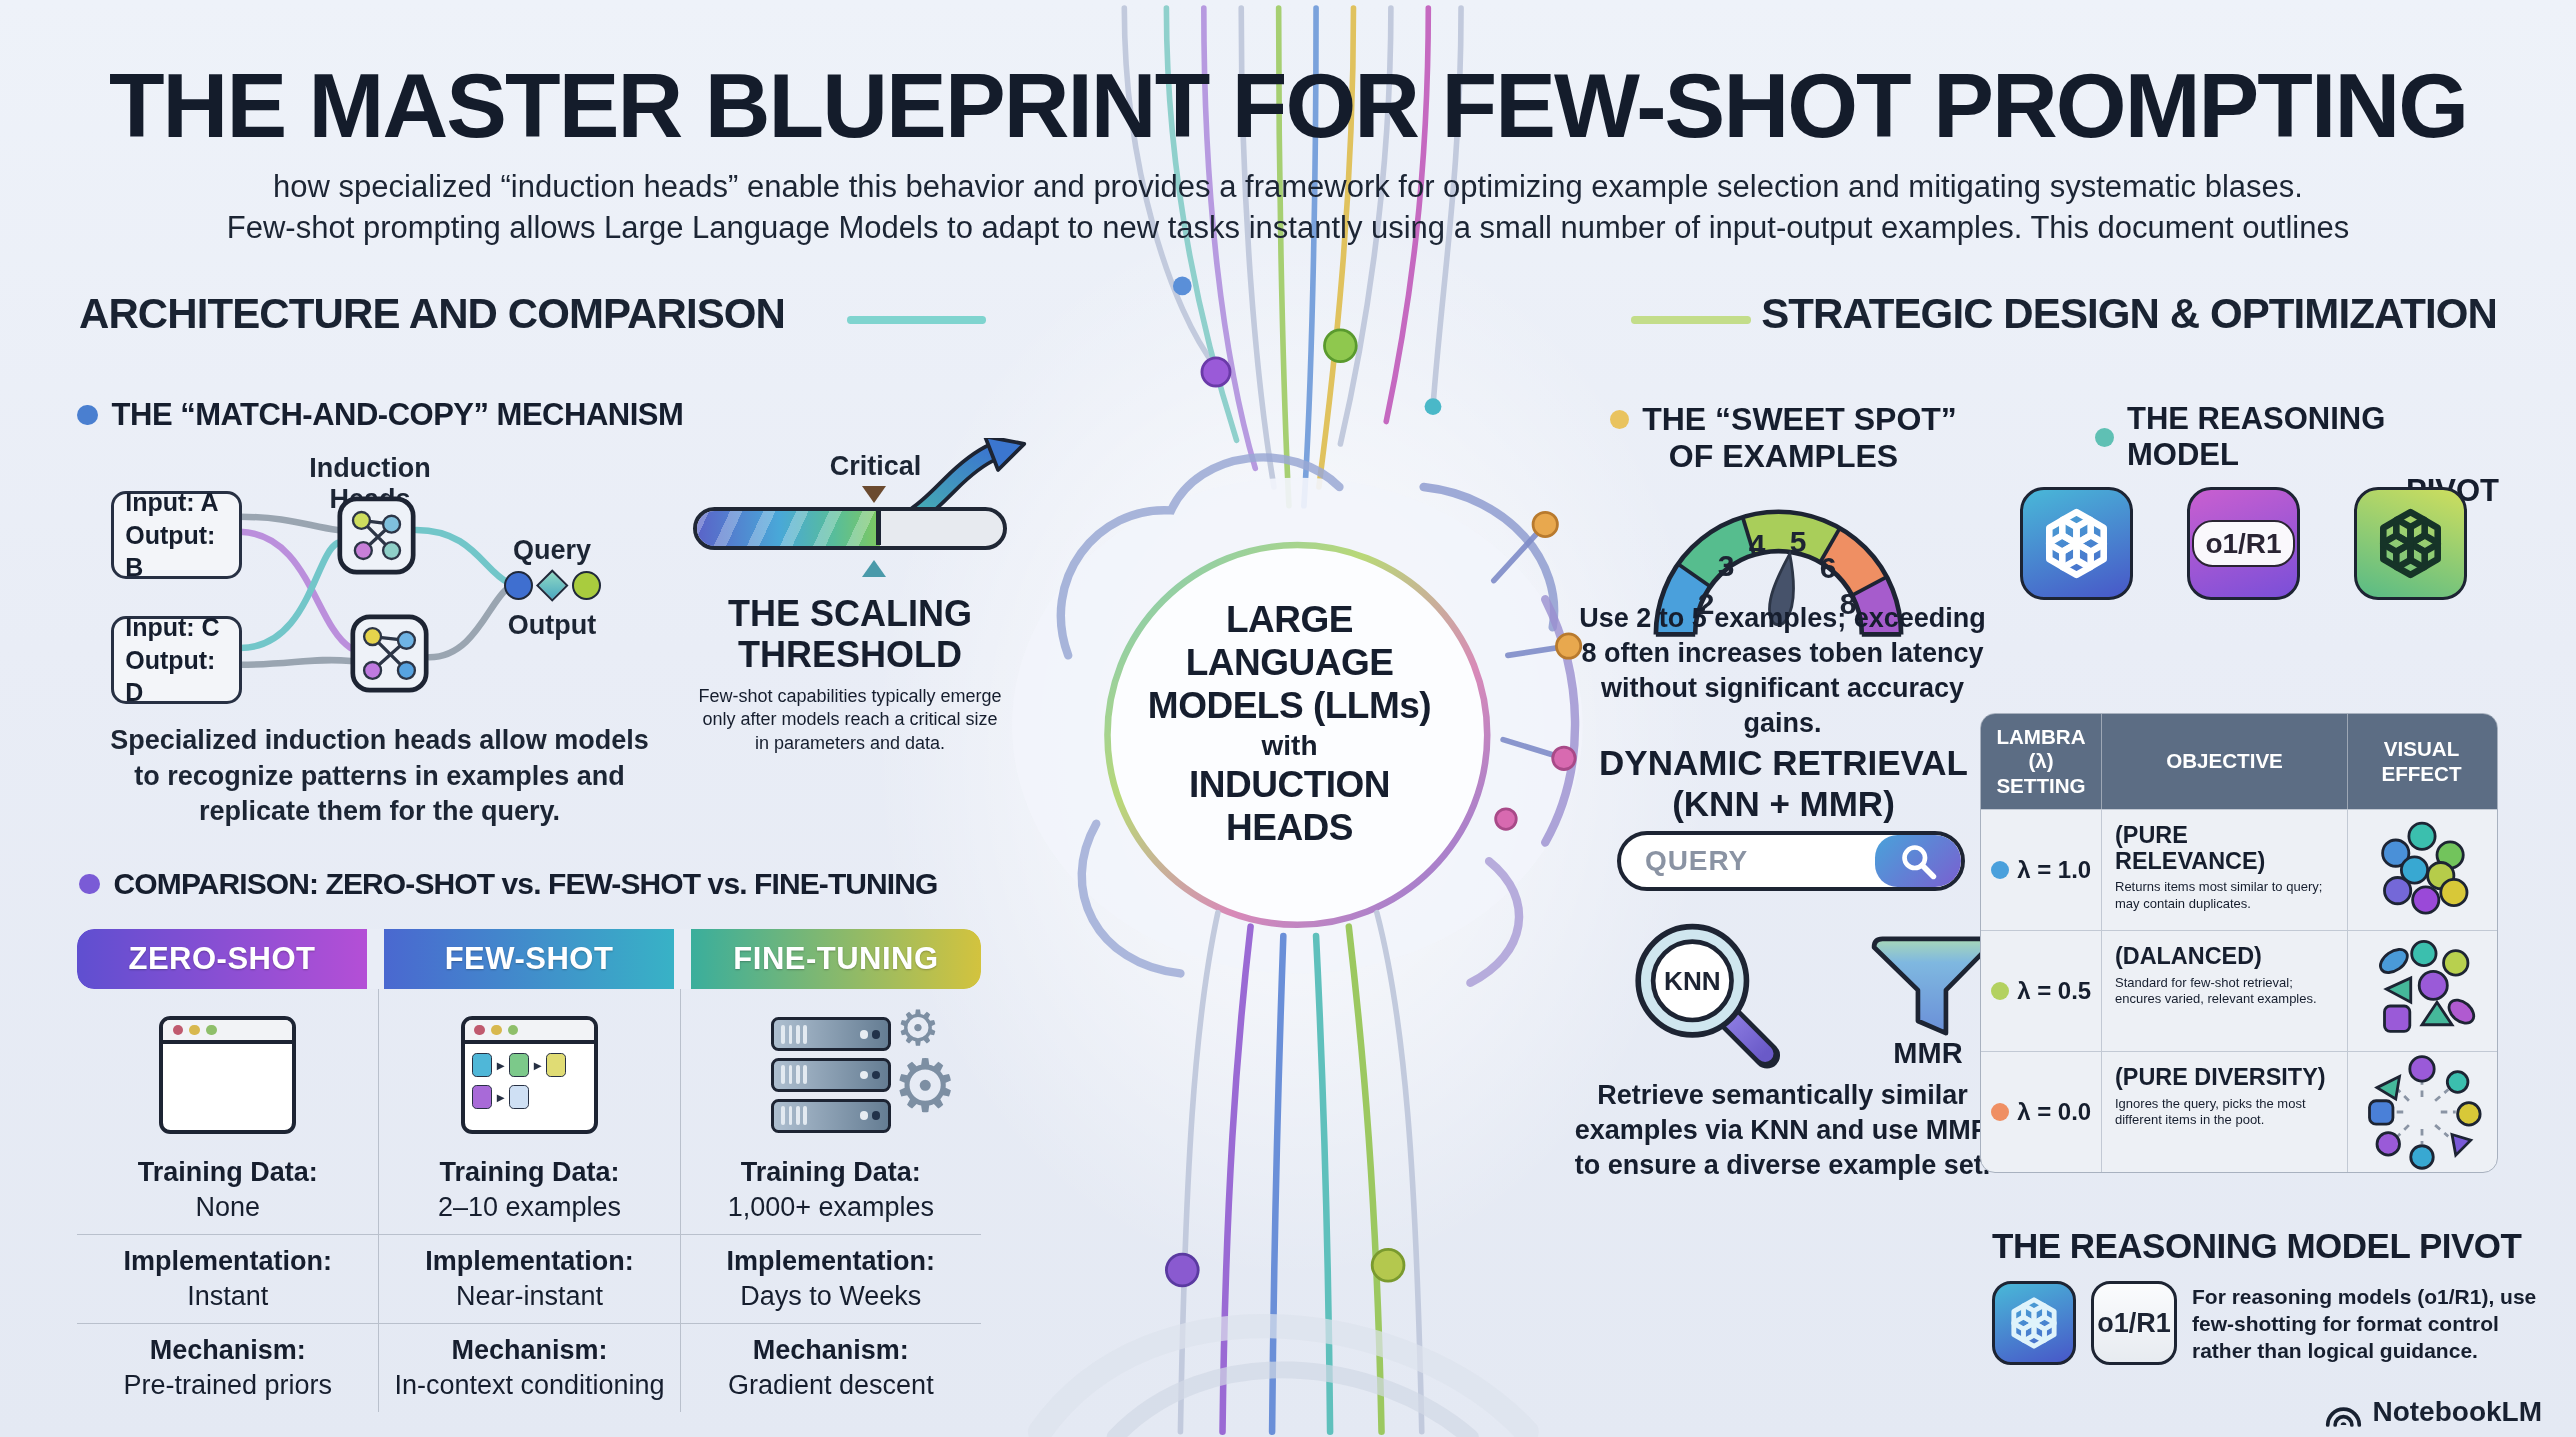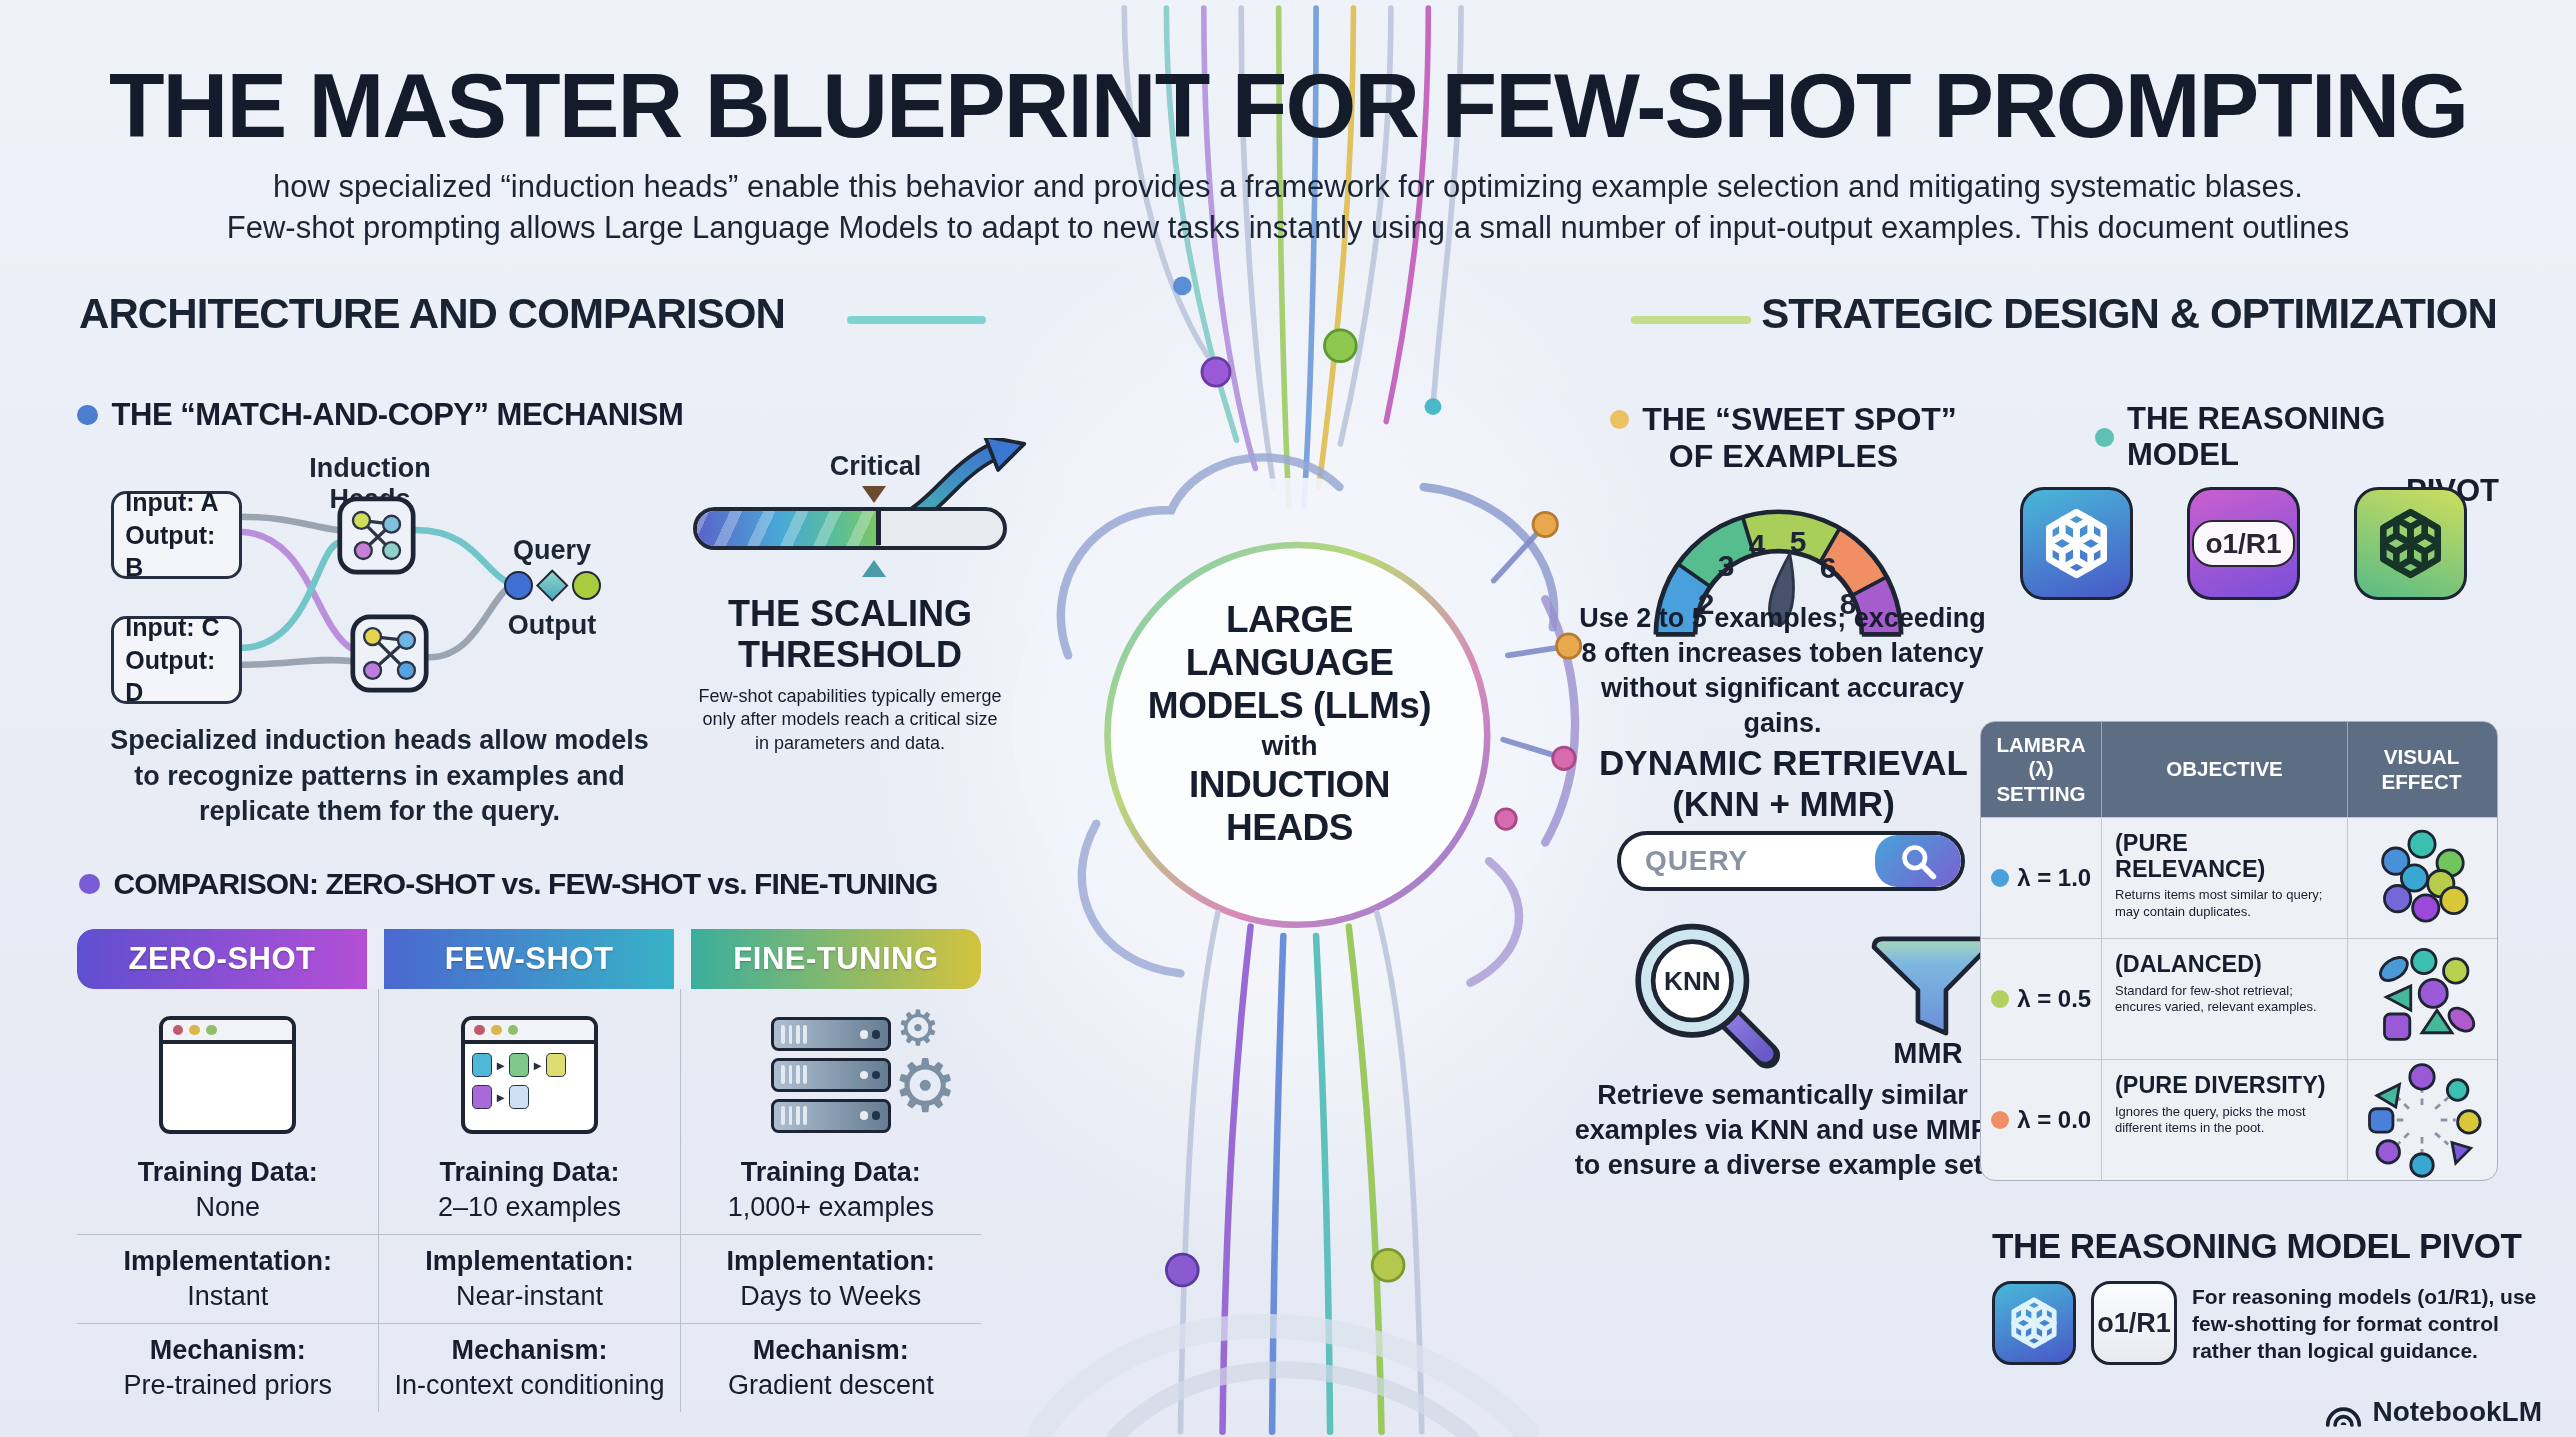--- a/index.html
+++ b/index.html
@@ -128,21 +128,21 @@
   .tile { width:113px; height:113px; border-radius:24px; border:3.7px solid #1d2433;
     display:flex; align-items:center; justify-content:center; }
   .tile.blue { background:linear-gradient(160deg,#49b8d8,#4857c8); }
   .tile.purple { background:linear-gradient(160deg,#c95fd0,#7a4fd8); }
   .tile.green { background:linear-gradient(200deg,#cede5e,#58bb86); }
   .o1pill { background:#faf8fc; border:2.8px solid #2a2433; border-radius:20.6px; padding:5.6px 11.2px;
     font-size:28px; font-weight:800; color:#2a2433; }
 
   
   .ltab { left:1980px; top:713px; width:518px; border:1.9px solid #a8b1bf; border-radius:15px;
-    overflow:hidden; background:#edf0f5; z-index:3;margin-top:8px; }
+    overflow:hidden; background:#edf0f5; z-index:3; }
   .lt-hdr { display:grid; grid-template-columns:120px 246px 148px; background:#5c6d84; color:#fff; }
   .lt-hdr > div { padding:11.2px 5.6px; text-align:center; font-size:20.6px; font-weight:800; line-height:1.18;
     display:flex; flex-direction:column; justify-content:center; }
   .lt-hdr > div + div { border-left:1.9px solid rgba(255,255,255,.4); }
   .lt-row { display:grid; grid-template-columns:120px 246px 148px; border-top:1.9px solid #c2c9d4; }
   .lt-row > div + div { border-left:1.9px solid #c2c9d4; }
   .lt-set { display:flex; align-items:center; justify-content:center; gap:8.4px; font-size:24px; font-weight:800; }
   .lt-set .dot { width:18px; height:18px; border-radius:50%; }
   .lt-obj { padding:13px 13px 11.2px; }
   .lt-obj .t { font-size:23.4px; font-weight:800; line-height:1.1; margin-bottom:4.7px; }

